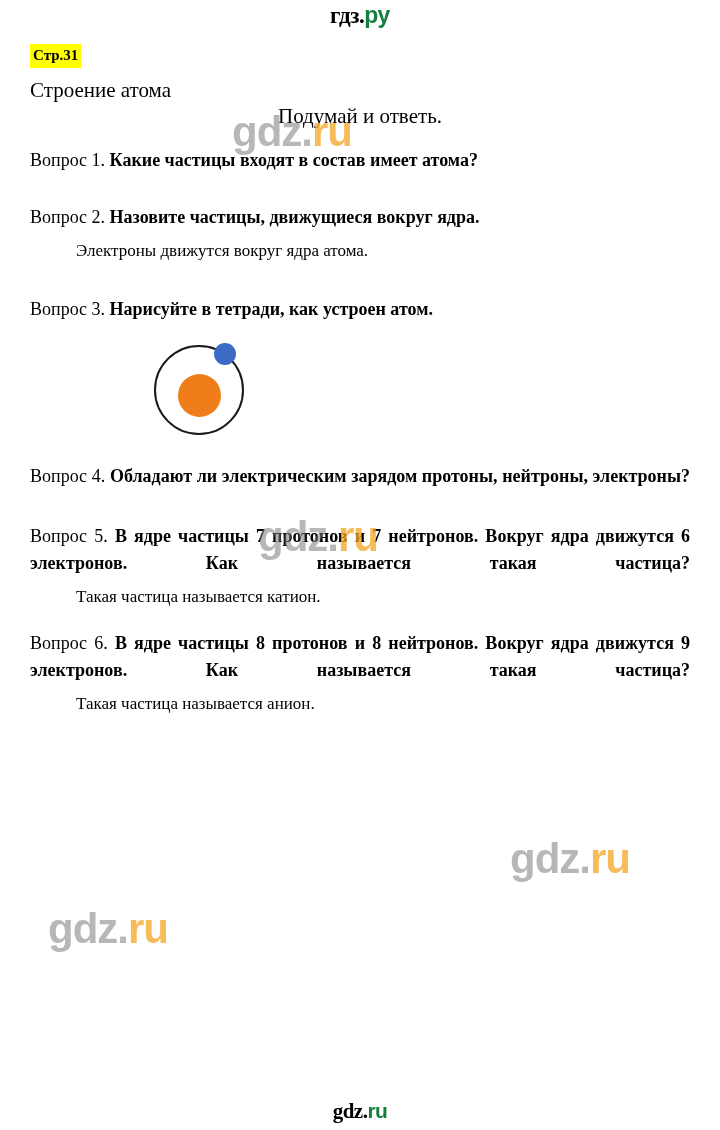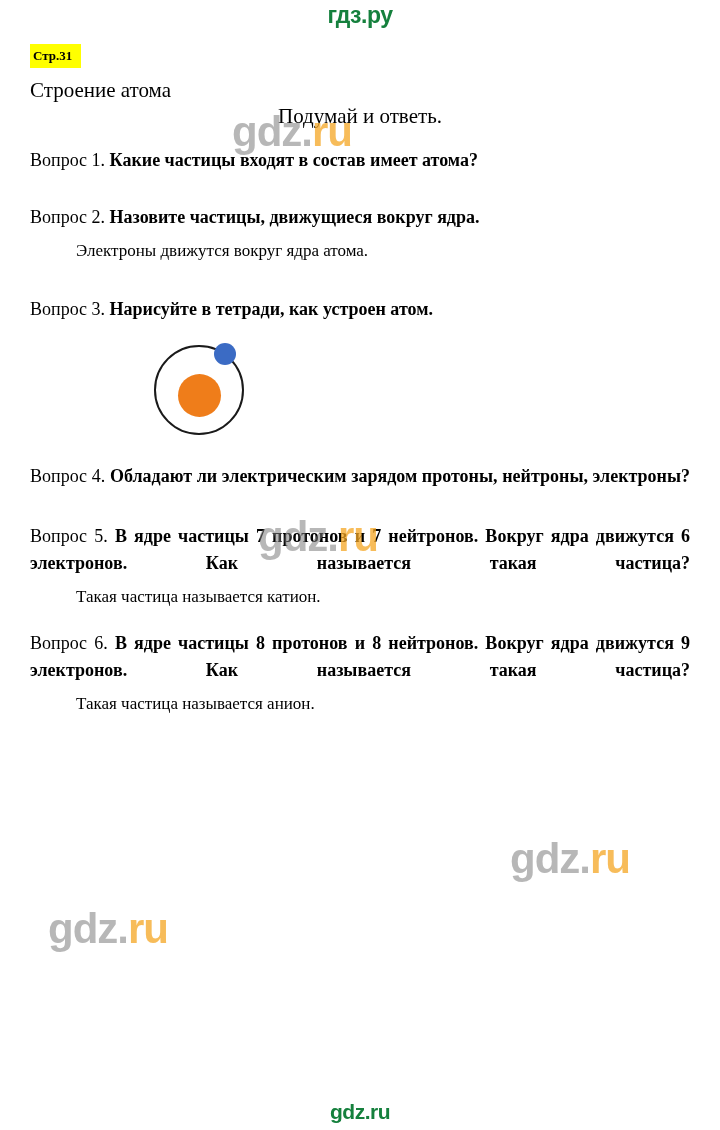--- a/index.html
+++ b/index.html
@@ -21,39 +21,39 @@
     position: absolute;
     top: 2px;
     left: 0;
     width: 720px;
     text-align: center;
     font-family: "Liberation Sans", sans-serif;
     font-weight: bold;
     font-size: 23px;
     letter-spacing: -0.5px;
   }
-  .logo-gdz { color: #15803d; }
+  .logo-gdz { color: #000000; font-family: Liberation Serif, serif; }
   .logo-ru  { color: #15803d; margin-top: 36px; }
 
   
   .page {
     position: absolute;
     top: 44px;
     left: 30px;
     width: 660px;
   }
 
   .page-badge {
     display: inline-block;
     background: #ffff00;
     font-family: "Liberation Serif", serif;
     font-weight: bold;
-    font-size: 13px;
+    font-size: 15px;
     line-height: 21px;
-    padding: 1px 9px 2px 3px;
+    padding: 1px 3px 2px 3px;
   }
 
   .sub-head {
     font-weight: normal;
     font-size: 21px;
     margin-top: 11px;
     line-height: 22px;
   }
 
   .q-block { margin-top: 20px; }

